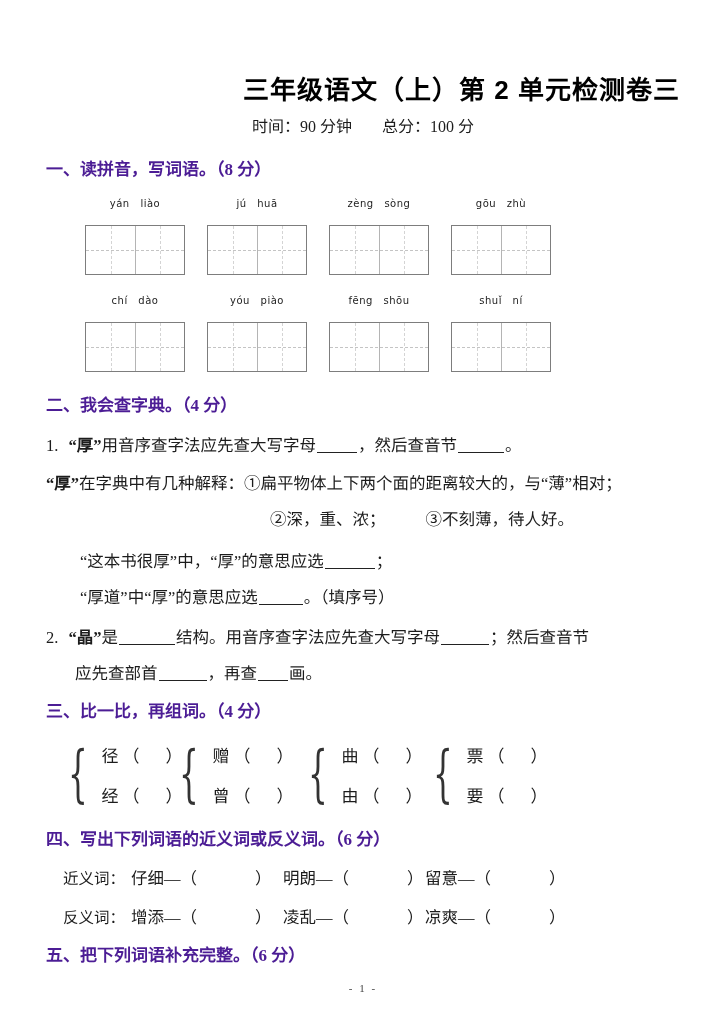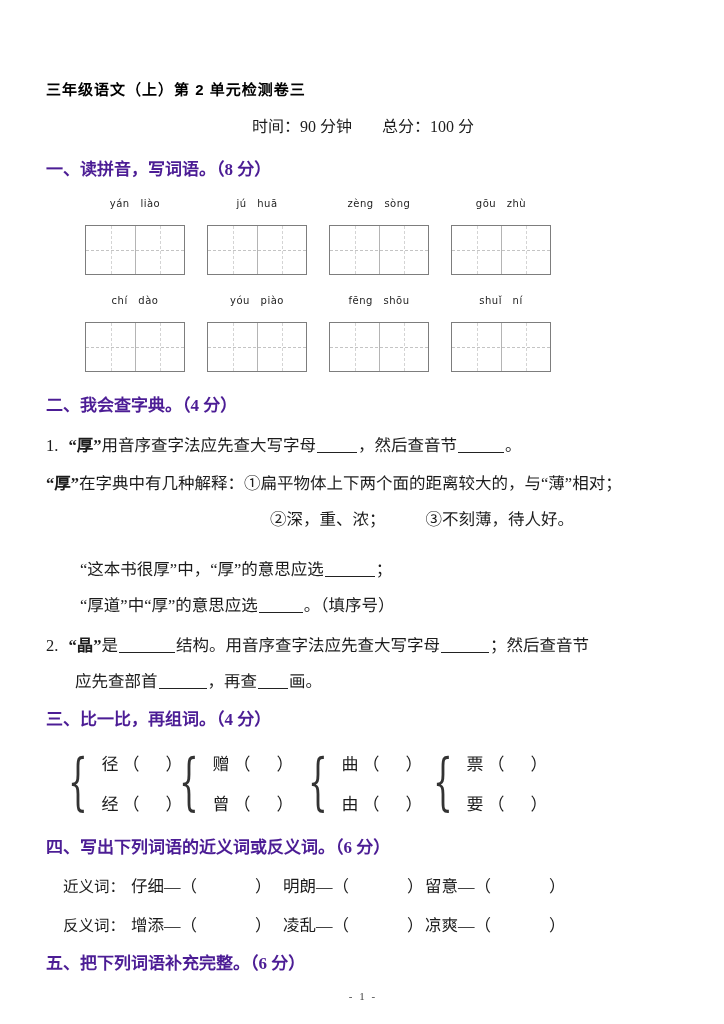--- a/index.html
+++ b/index.html
@@ -12,24 +12,24 @@
   }
   .page {
     position: relative;
     width: 724px; height: 1024px;
     box-sizing: border-box;
     padding: 74px 44px 0 46px;
   }
 
   
   .title {
-    text-align: left;
+    text-align: right;
     font-family: "Liberation Sans", "DejaVu Sans", sans-serif;
     font-weight: bold;
-    font-size: 15px;
+    font-size: 26px;
     letter-spacing: 1px;
     line-height: 32px;
     color: #000;
   }
   .subtitle {
     margin-top: 10px;
     text-align: center;
     font-size: 16px;
     line-height: 22px;
   }
@@ -255,21 +255,21 @@
     <span class="num">1.</span><span class="bd">“厚”</span><span>用音序查字法应先查大写字母</span><span class="blank" style="width:40px"></span><span>，然后查音节</span><span class="blank" style="width:46px"></span><span>。</span>
   </div>
 
   <div class="line" style="margin-top:14px">
     <span class="bd">“厚”</span><span>在字典中有几种解释：①扁平物体上下两个面的距离较大的，与“薄”相对；</span>
   </div>
   <div class="line indent224" style="margin-top:12px">
     <span>②深，重、浓；</span><span class="gap-def"></span><span>③不刻薄，待人好。</span>
   </div>
 
-  <div class="line indent34" style="margin-top:26px">
+  <div class="line indent34" style="margin-top:18px">
     <span>“这本书很厚”中，“厚”的意思应选</span><span class="blank" style="width:50px"></span><span>；</span>
   </div>
   <div class="line indent34" style="margin-top:12px">
     <span>“厚道”中“厚”的意思应选</span><span class="blank" style="width:44px"></span><span>。（填序号）</span>
   </div>
 
   <div class="line" style="margin-top:16px">
     <span class="num">2.</span><span class="bd">“晶”</span><span>是</span><span class="blank" style="width:56px"></span><span>结构。用音序查字法应先查大写字母</span><span class="blank" style="width:48px"></span><span>；然后查音节</span>
   </div>
   <div class="line indent29" style="margin-top:12px">

